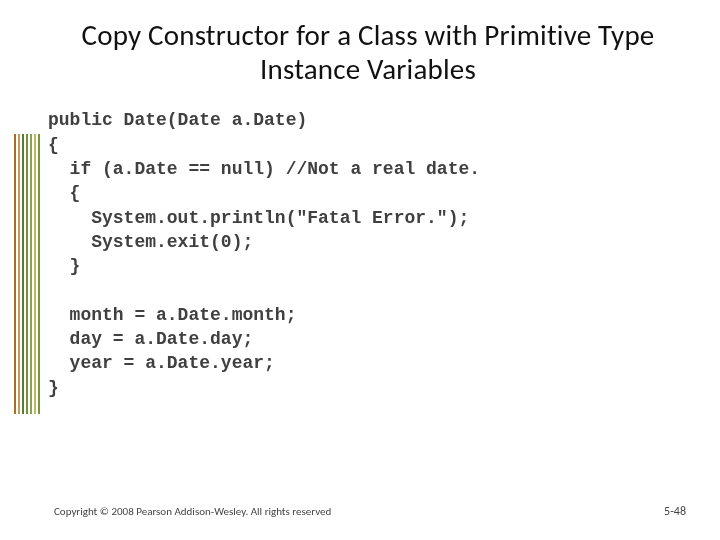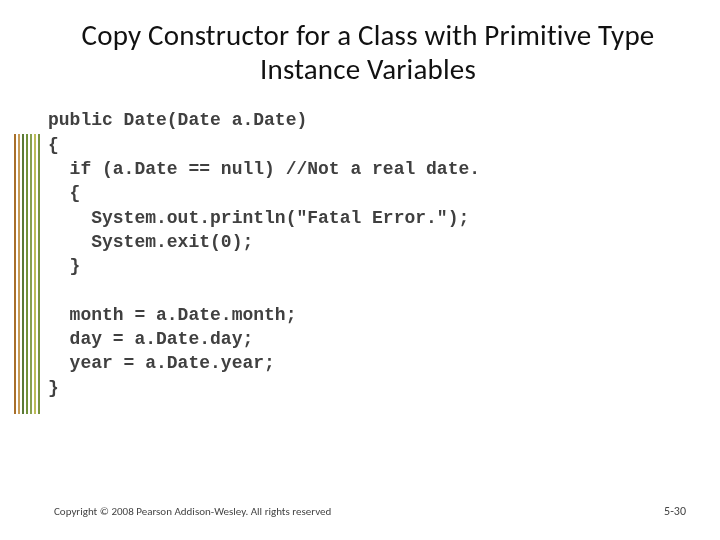--- a/index.html
+++ b/index.html
@@ -86,14 +86,14 @@
     System.out.println("Fatal Error.");
     System.exit(0);
   }
 
   month = a.Date.month;
   day = a.Date.day;
   year = a.Date.year;
 }</pre>
 
   <div class="footer">Copyright © 2008 Pearson Addison-Wesley. All rights reserved</div>
-  <div class="pagenum">5-30</div>
+  <div class="pagenum">5-48</div>
 </div>
 
 </body></html>

